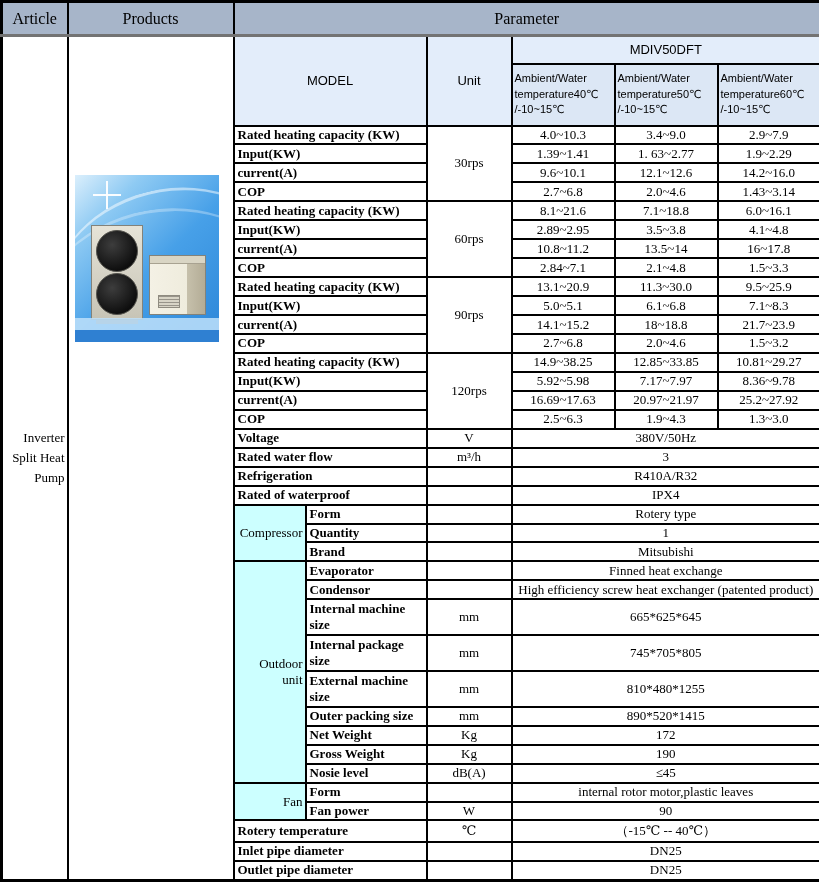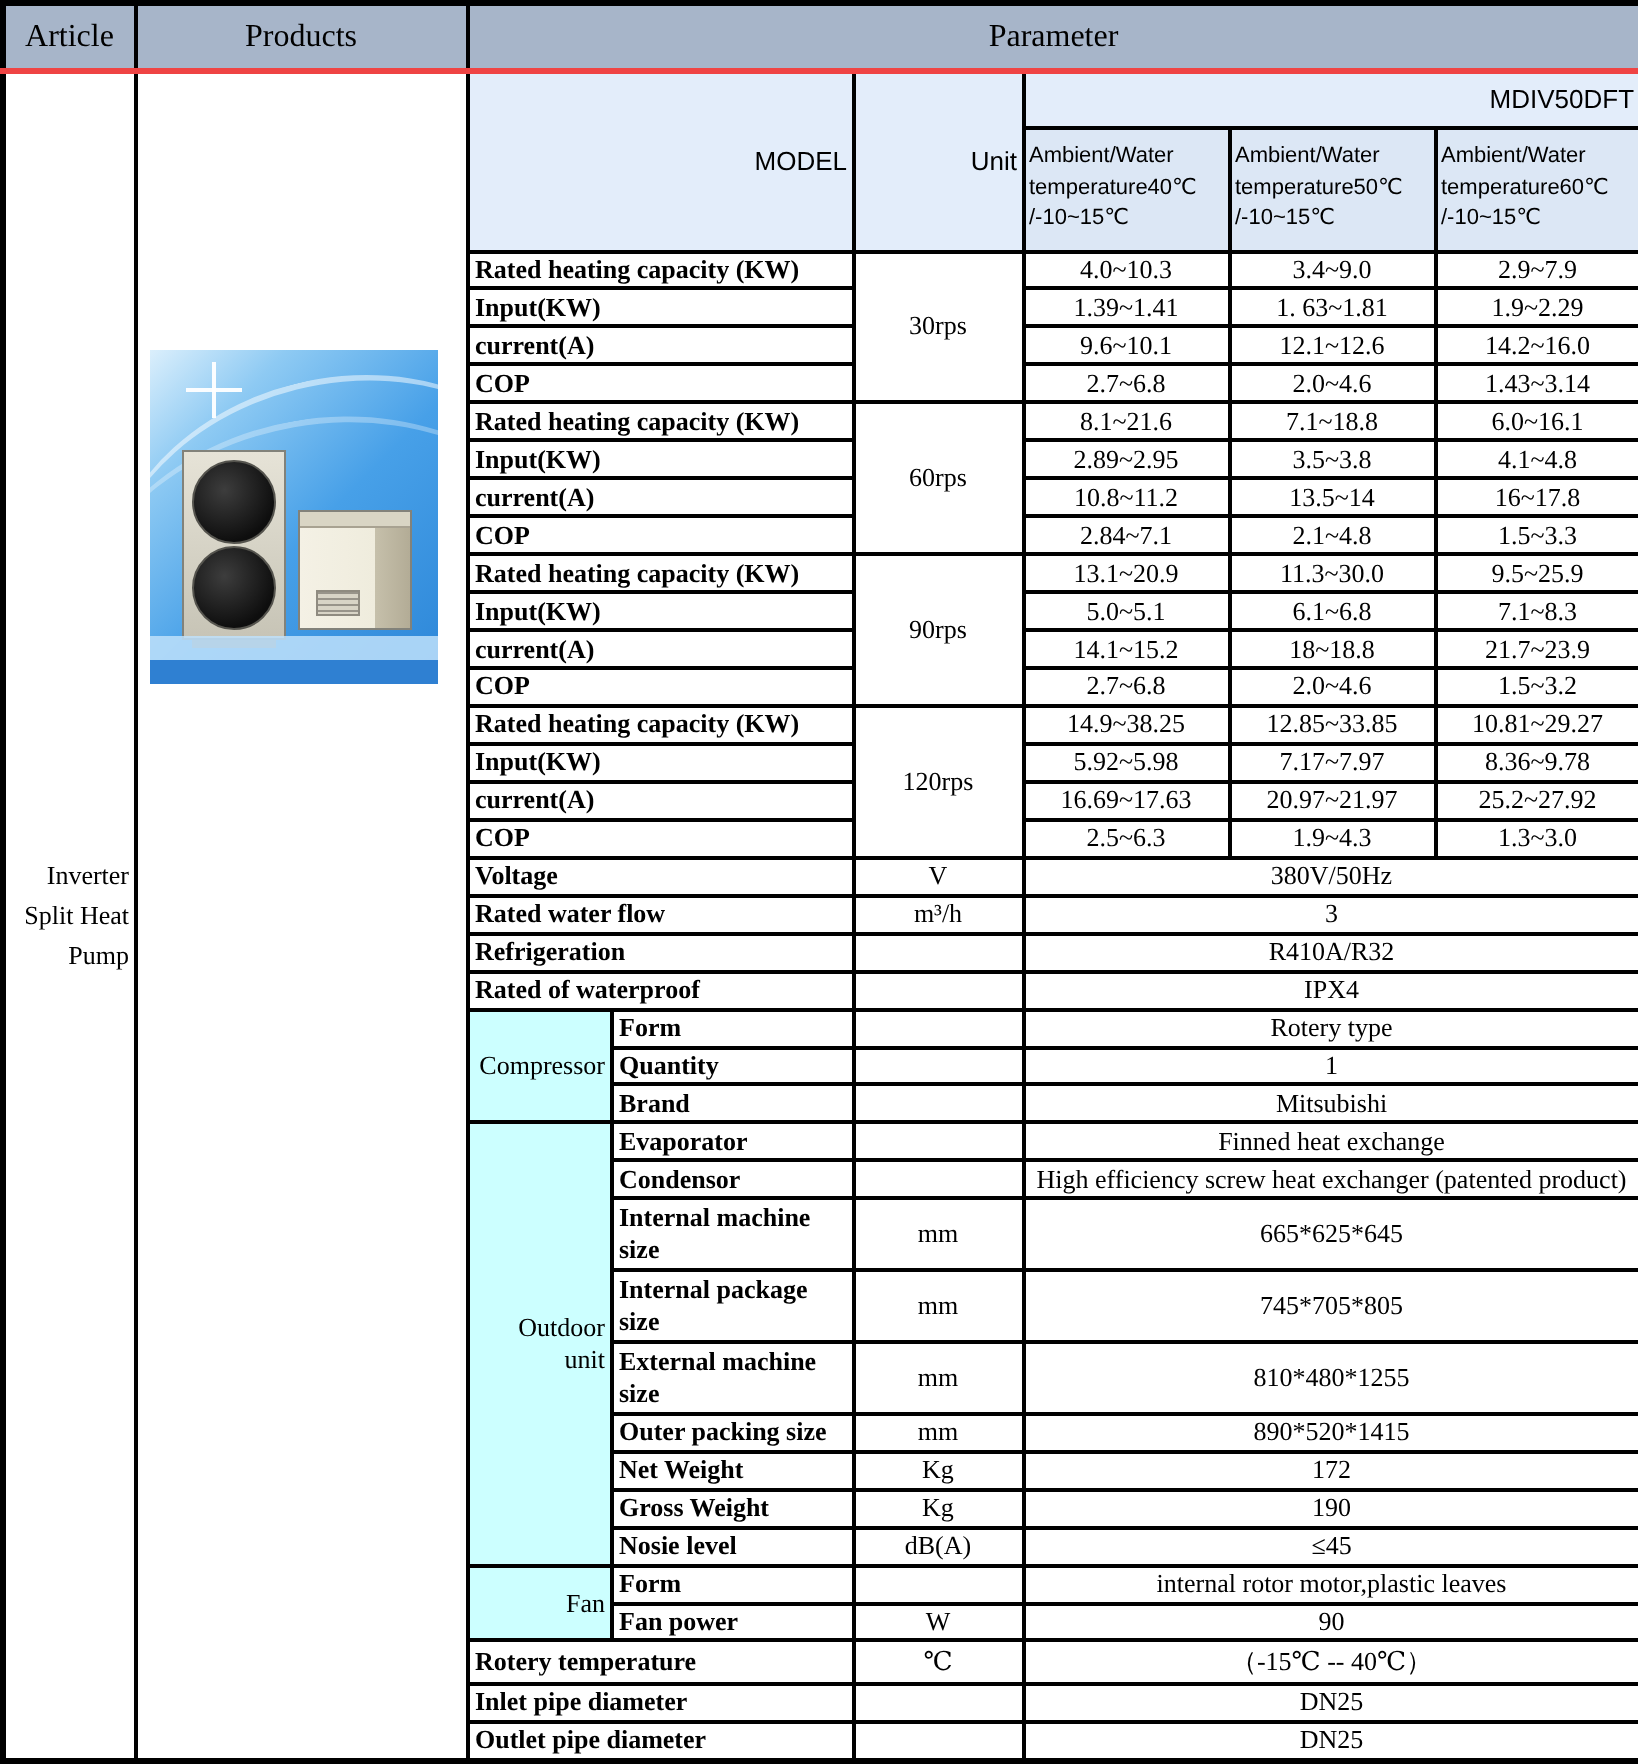--- a/index.html
+++ b/index.html
@@ -10,24 +10,24 @@
     border:3px solid #000;
     font-family:"Liberation Serif","DejaVu Serif","DejaVu Sans",serif;
     font-size:13px; color:#000;
   }
   td, th { border:2px solid #000; padding:0 2px; overflow:hidden; vertical-align:middle; }
   tr.h1 { height:34px; }
   tr.h2 { height:28px; }
   tr.h3 { height:62px; }
   th.main-head {
     background:#A7B5C9; font-weight:normal; font-size:16px;
-    border-bottom:3px solid #ef4444; text-align:center;
+    border-bottom:3px solid #737373; text-align:center;
   }
   td.sub {
-    background:#E3EDFA; text-align:right;
+    background:#E3EDFA; text-align:center;
     font-family:"Liberation Sans","DejaVu Sans",sans-serif; font-size:13px;
   }
   td.cond {
     background:#DCE7F5; 
     font-family:"Liberation Sans","DejaVu Sans",sans-serif; font-size:11px;
     white-space:pre-line; line-height:1.45;
   }
   td.label { text-align:left; padding-left:3px;font-weight:bold; }
   td.center { text-align:center; }
   td.sec { background:#CCFFFF; text-align:right; }
@@ -135,21 +135,21 @@
   <tr>
     <td class="label" colspan="2">Rated heating capacity (KW)</td>
     <td class="center" rowspan="4">30rps</td>
     <td class="center">4.0~10.3</td>
     <td class="center">3.4~9.0</td>
     <td class="center">2.9~7.9</td>
   </tr>
   <tr>
     <td class="label" colspan="2">Input(KW)</td>
     <td class="center">1.39~1.41</td>
-    <td class="center">1. 63~1.81</td>
+    <td class="center">1. 63~2.77</td>
     <td class="center">1.9~2.29</td>
   </tr>
   <tr>
     <td class="label" colspan="2">current(A)</td>
     <td class="center">9.6~10.1</td>
     <td class="center">12.1~12.6</td>
     <td class="center">14.2~16.0</td>
   </tr>
   <tr>
     <td class="label" colspan="2">COP</td>

